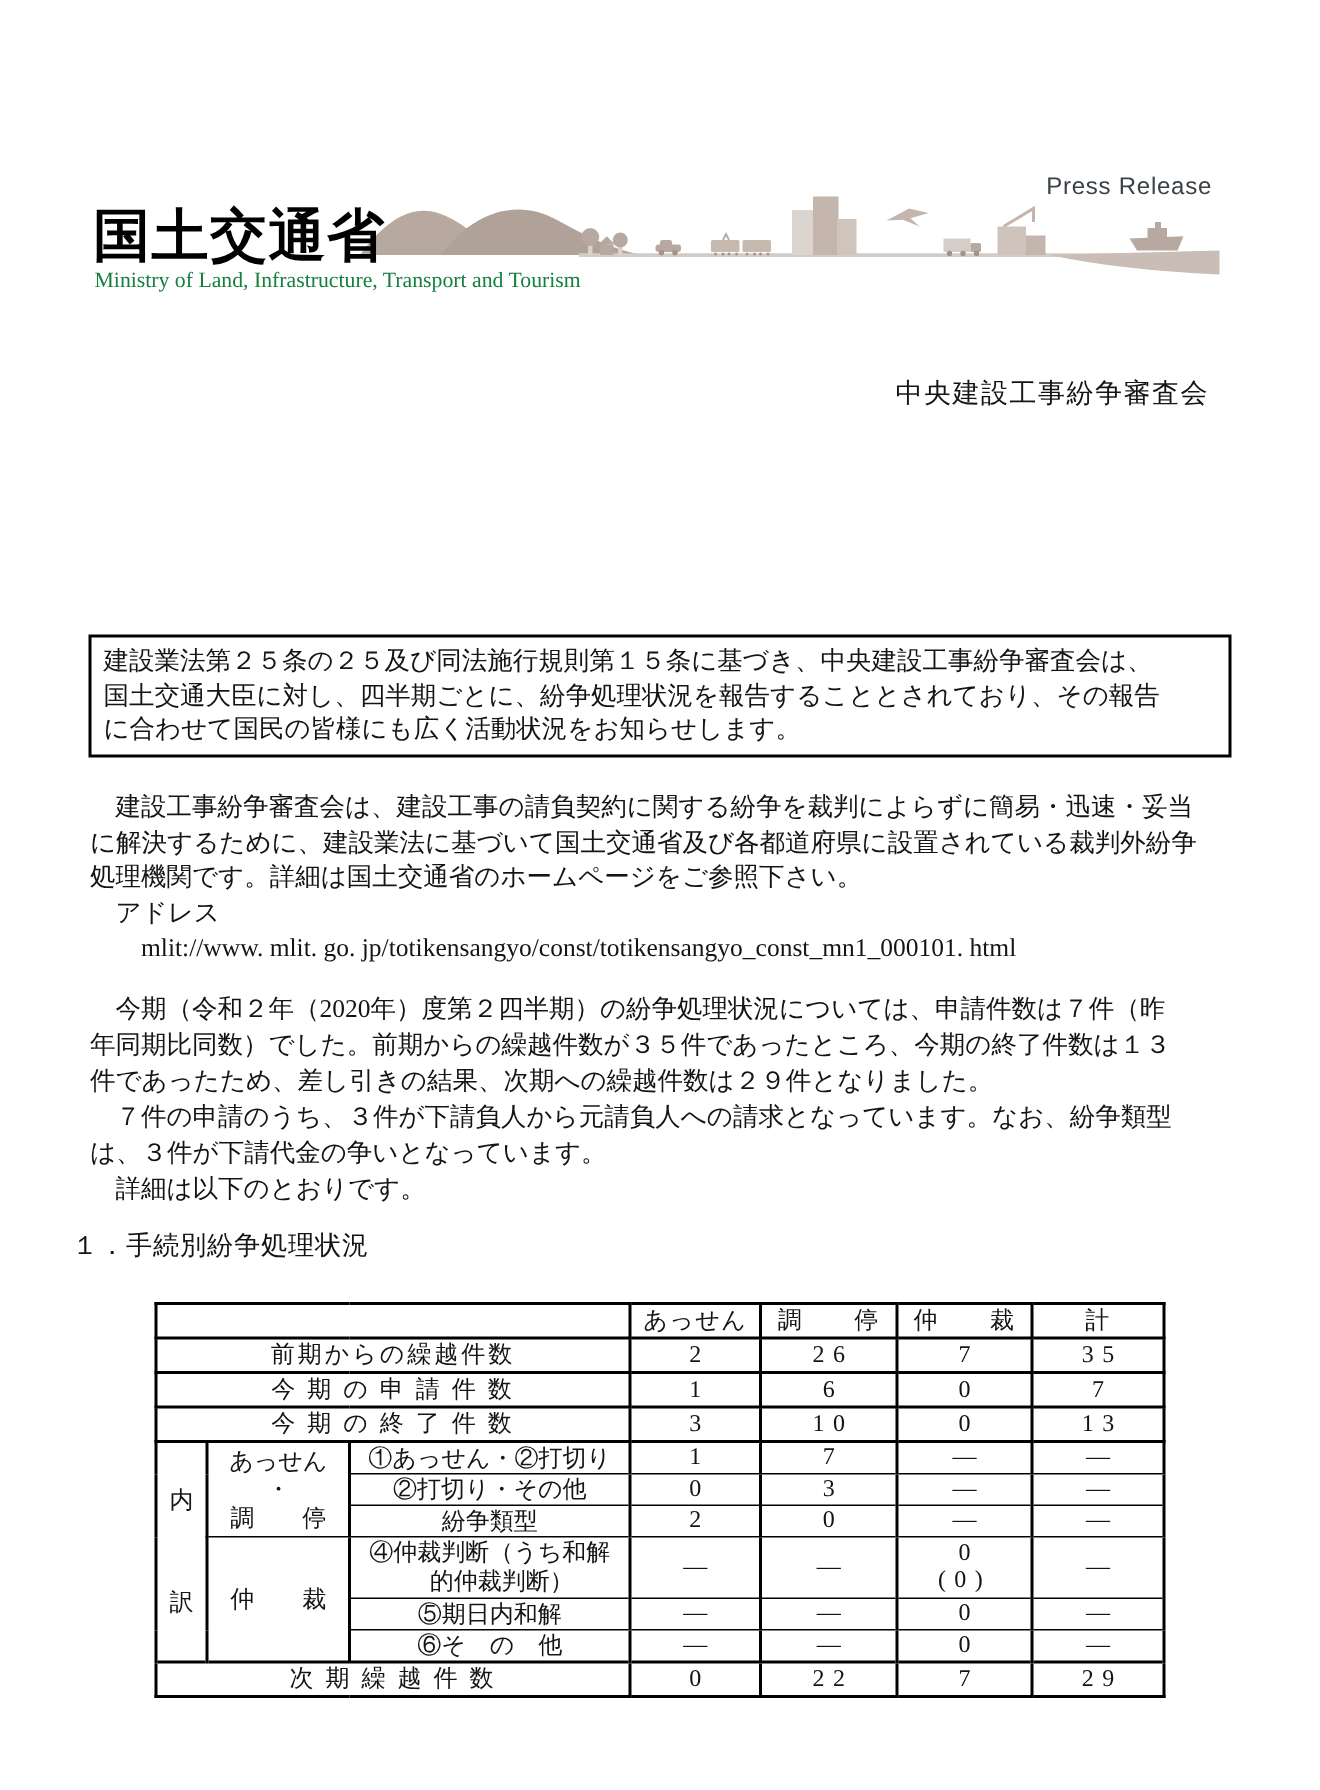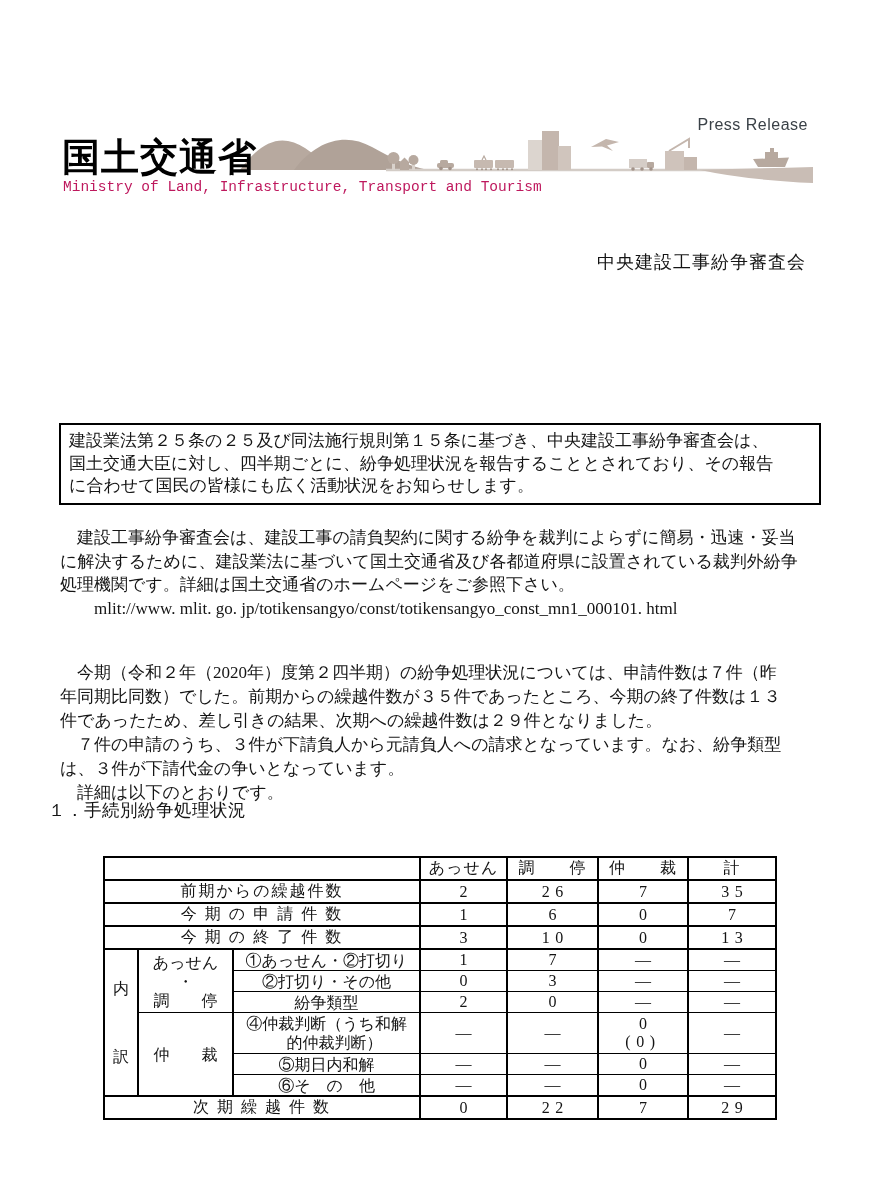--- a/index.html
+++ b/index.html
@@ -16,46 +16,46 @@
     font-size:16px;color:#3a4147;letter-spacing:.5px;
   }
   .banner{position:absolute;left:236px;top:120px;}
   .logo-jp{
     position:absolute;left:62px;top:132px;
     font-family:"Liberation Sans","DejaVu Sans",sans-serif;
     font-weight:bold;font-size:38px;letter-spacing:1px;color:#000;
   }
   .logo-en{
     position:absolute;left:63px;top:179px;
-    font-family:Liberation Mono, monospace;
-    font-size:14.5px;color:#be185d;
+    font-family:Liberation Serif, serif;
+    font-size:14.5px;color:#15803d;
   }
   
   .date-block{
     position:absolute;top:252px;right:74px;text-align:left;
     font-size:18px;line-height:21.5px;letter-spacing:1px;
   }
   .doc-title{
     position:absolute;top:334px;left:0;width:880px;text-align:center;
     font-size:23px;letter-spacing:0;
   }
   .doc-title span{display:inline-block;transform:scaleX(.87);transform-origin:center;}
   
   .summary-box{
     position:absolute;left:59px;top:423px;width:742px;
     border:2px solid #000;padding:5px 8px;
     font-size:17px;line-height:22.5px;
   }
   
   .intro-block{position:absolute;left:60px;top:526px;font-size:17px;line-height:23.6px;}
   .report-block{position:absolute;left:60px;top:661px;font-size:17px;line-height:24px;}
-  .section-heading{position:absolute;left:48px;top:798px;font-size:17.5px;letter-spacing:.5px;font-family:Liberation Mono, monospace;}
+  .section-heading{position:absolute;left:48px;top:818px;font-size:17.5px;letter-spacing:.5px;font-family:Liberation Mono, monospace;}
   
   .tbl-wrap{position:absolute;left:103px;top:856px;}
-  table.disp{border-collapse:collapse;table-layout:fixed;width:672px;font-size:16px;}
+  table.disp{border-collapse:collapse;table-layout:fixed;width:672px;font-size:16px;margin-top:12px;}
   table.disp td{
     border:1px solid #000;border-left-width:2px;border-right-width:2px;
     padding:0;height:20px;text-align:center;vertical-align:middle;
     overflow:hidden;
   }
   tr.thick td{border-top-width:2px;}
   tr.thick-b td{border-bottom-width:2px;}
   td.item{text-align:left;padding-left:4px;white-space:pre;line-height:19px;}
   td.val{letter-spacing:.35em;text-indent:.35em;white-space:pre;line-height:18px;}
   td.sum-label{letter-spacing:2px;white-space:pre;}
@@ -143,20 +143,21 @@
 
 
   <div class="summary-box pre">建設業法第２５条の２５及び同法施行規則第１５条に基づき、中央建設工事紛争審査会は、
 国土交通大臣に対し、四半期ごとに、紛争処理状況を報告することとされており、その報告
 に合わせて国民の皆様にも広く活動状況をお知らせします。</div>
 
   <div class="intro-block">
     <div class="pre">　建設工事紛争審査会は、建設工事の請負契約に関する紛争を裁判によらずに簡易・迅速・妥当
 に解決するために、建設業法に基づいて国土交通省及び各都道府県に設置されている裁判外紛争
 処理機関です。詳細は国土交通省のホームページをご参照下さい。</div>
+    <div class="pre">　アドレス</div>
     <div class="pre">　　mlit://www. mlit. go. jp/totikensangyo/const/totikensangyo_const_mn1_000101. html</div>
   </div>
 
   <div class="report-block pre">　今期（令和２年（2020年）度第２四半期）の紛争処理状況については、申請件数は７件（昨
 年同期比同数）でした。前期からの繰越件数が３５件であったところ、今期の終了件数は１３
 件であったため、差し引きの結果、次期への繰越件数は２９件となりました。
 　７件の申請のうち、３件が下請負人から元請負人への請求となっています。なお、紛争類型
 は、３件が下請代金の争いとなっています。
 　詳細は以下のとおりです。</div>
 

